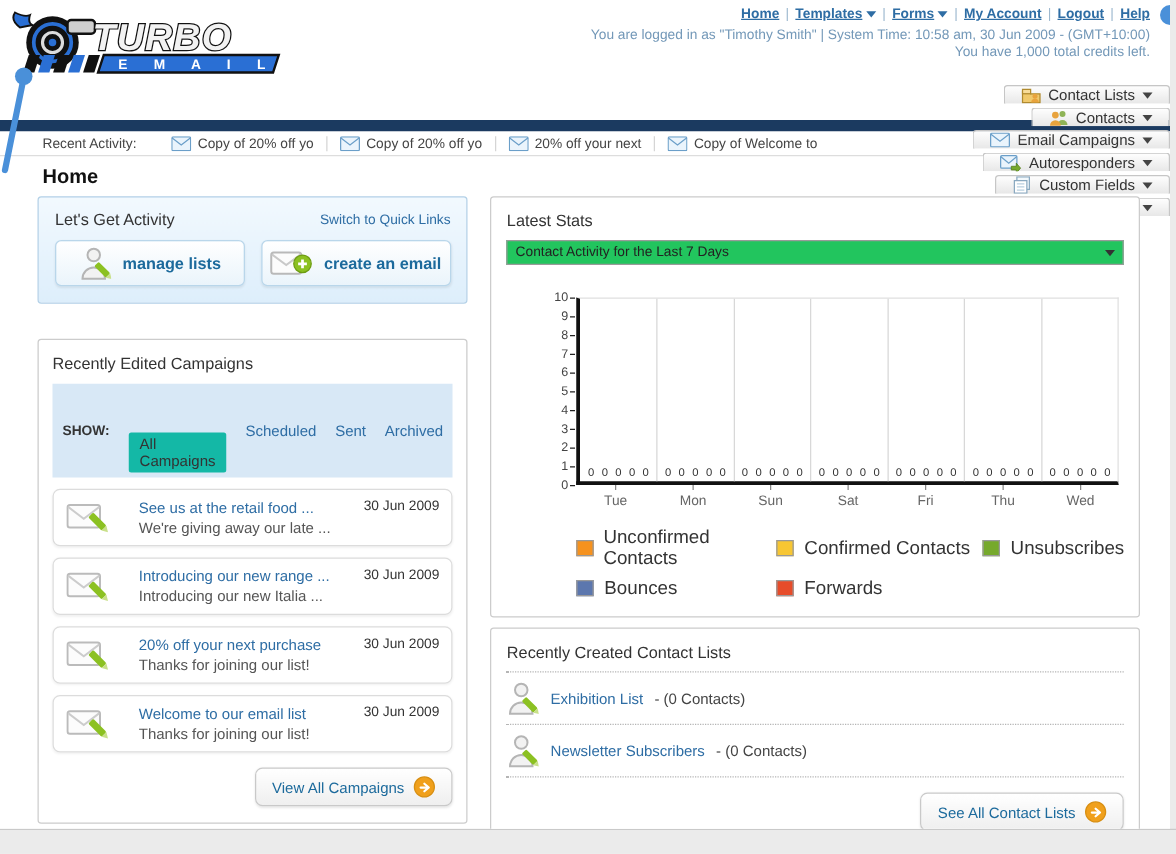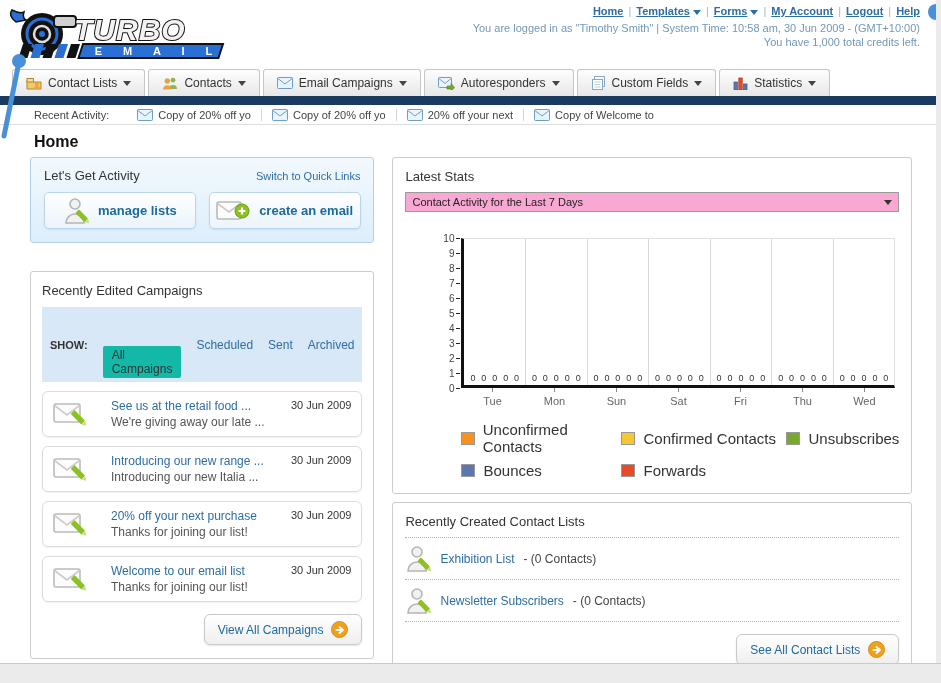--- a/index.html
+++ b/index.html
@@ -16,21 +16,21 @@
   .toplinks .sep { color:#9db8cf; margin:0 5px; text-decoration:none; }
   .caret-dn { display:inline-block; width:0; height:0; border-left:4px solid transparent;
               border-right:4px solid transparent; border-top:5px solid #2e6da4; margin-left:3px; vertical-align:middle;}
   .logininfo { position:absolute; top:22px; right:16px; font-size:11px; color:#7398b8; }
   .creditsinfo { position:absolute; top:36px; right:16px; font-size:11px; color:#7398b8; }
   .corner-dot { position:absolute; top:4px; right:-8px; width:16px; height:16px; border-radius:50%;
                 background:#4a90d9; }
   .blue-pin { position:absolute; left:0; top:50px; z-index:5; }
 
   
-  .tabsrow { display:flex; gap:3px; padding-left:12px; height:28px; align-items:flex-end; }
+  .tabsrow { display:flex; gap:3px; padding-left:30px; height:28px; align-items:flex-end;flex-direction:column; }
   .tab { display:inline-flex; align-items:center; gap:6px; height:27px; padding:0 13px;
          background:linear-gradient(#fefefe,#e7e7e7); border:1px solid #c6c6c6; border-bottom:none;
          border-radius:3px 3px 0 0; font-size:12px; color:#333; cursor:pointer; }
   .tab .caret { width:0;height:0;border-left:4px solid transparent;border-right:4px solid transparent;
                 border-top:5px solid #444; }
   .navybar { height:9px; background:#1b3a60; }
 
   
   .activity { height:20px; display:flex; align-items:center; padding-left:34px;
               font-size:11px; color:#444; border-bottom:1px solid #ddd; }
@@ -73,21 +73,21 @@
   .btnrow { display:flex; justify-content:flex-end; margin-top:12px; }
   .pillbtn { display:inline-flex; align-items:center; gap:8px; padding:6px 13px;
              background:linear-gradient(#ffffff,#efefef); border:1px solid #c9c9c9; border-radius:6px;
              box-shadow:0 1px 2px rgba(0,0,0,.1); font-size:12px; color:#1c6a9c; cursor:pointer; }
   .arrowcircle { width:17px; height:17px; border-radius:50%; background:#f0a01c; border:1px solid #d88f12;
                  display:inline-flex; align-items:center; justify-content:center; }
 
   
   .stats { padding:11px 12px 12px; }
   .dropdown { margin-top:8px; border:1px solid #9a9a9a; height:20px; display:flex; align-items:center;
-              padding:0 6px; font-size:11px; color:#222; cursor:pointer; background:#f9a8d4; }
+              padding:0 6px; font-size:11px; color:#222; cursor:pointer; background:#22c55e; }
   .dropdown .dcaret { margin-left:auto; width:0; height:0; border-left:4px solid transparent;
                       border-right:4px solid transparent; border-top:5px solid #333; }
   .chart { position:relative; margin:26px 4px 0 30px; }
   .plot { margin-left:26px; height:150px; border-left:3px solid #111; border-bottom:3px solid #111;
           border-top:1px solid #e0e0e0; border-right:1px solid #e0e0e0; display:flex; }
   .cgroup { flex:1; border-right:1px solid #d8d8d8; position:relative; }
   .cgroup:last-child { border-right:none; }
   .zeros { position:absolute; left:0; right:0; bottom:2px; display:flex; justify-content:space-evenly;
            font-size:9px; color:#333; }
   .days { margin-left:26px; display:flex; }

